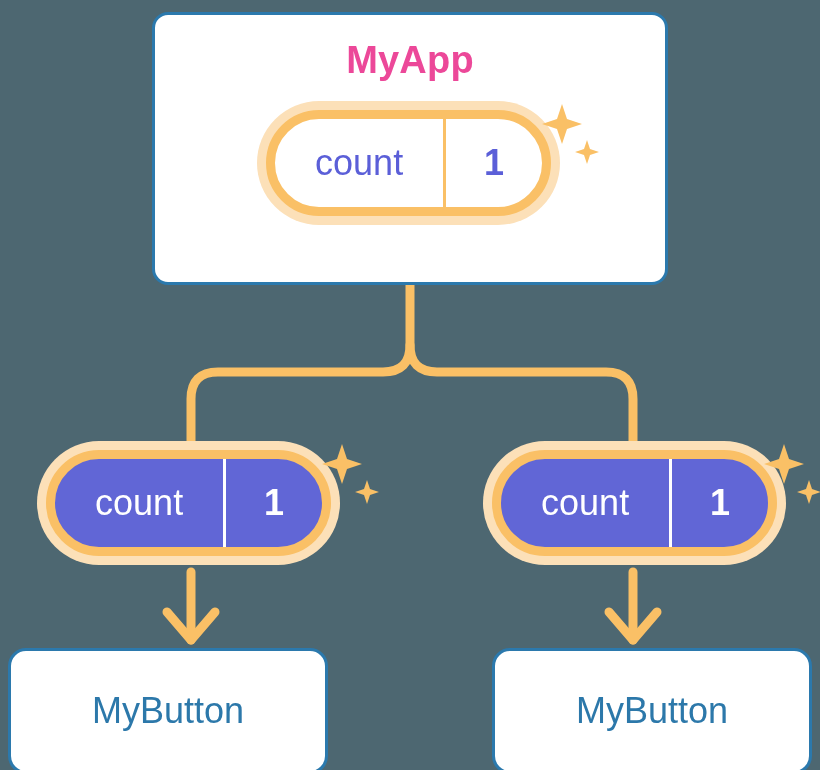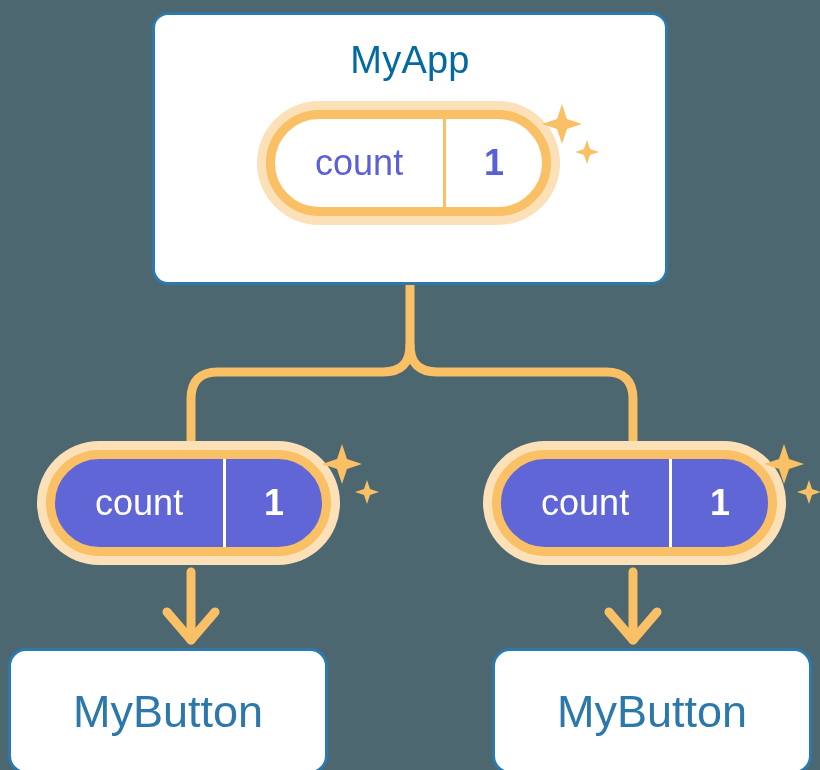--- a/index.html
+++ b/index.html
@@ -48,37 +48,37 @@
   .card-app {
     left: 152px;
     top: 12px;
     width: 516px;
     height: 273px;
     justify-content: flex-start;
     padding-top: 26px;
   }
 
   .card-title {
-    color: #0369a1;
+    color: #ec4899;
     font-size: 38px;
     line-height: 1;
     letter-spacing: 0.2px;
-    font-weight: 400;
+    font-weight: 700;
   }
 
   .card-button {
     height: 126px;
     border-radius: 18px;
   }
   .card-button.left  { left: 8px;   top: 648px; width: 320px; }
   .card-button.right { left: 492px; top: 648px; width: 320px; }
 
   .card-button-label {
     color: #2c78aa;
-    font-size: 45px;
+    font-size: 36px;
     line-height: 1;
     font-weight: 400;
   }
 
   
   .pill-wrap {
     position: absolute;
   }
   .pill-wrap.app    { left: 266px; top: 110px; }
   .pill-wrap.btn-l  { left: 46px;  top: 450px; }

